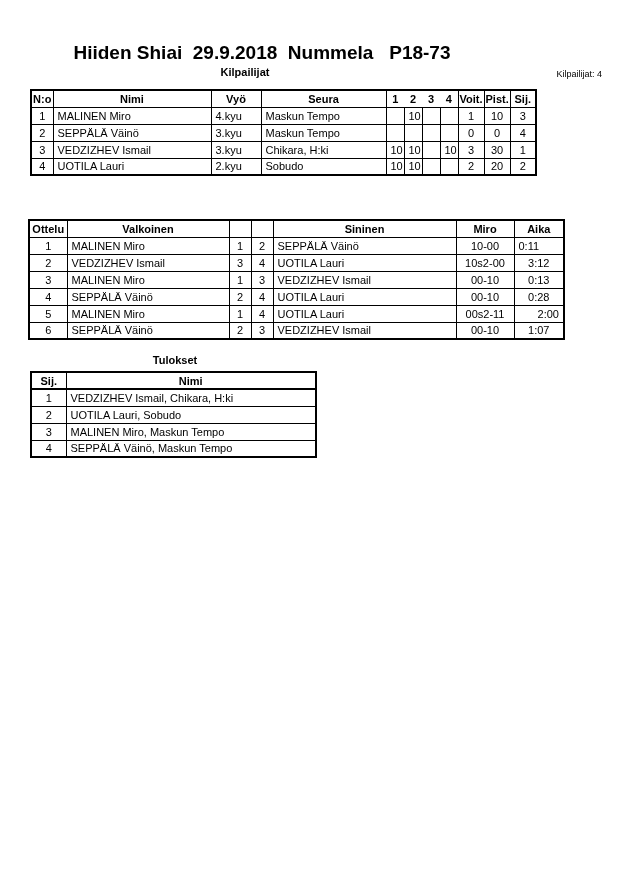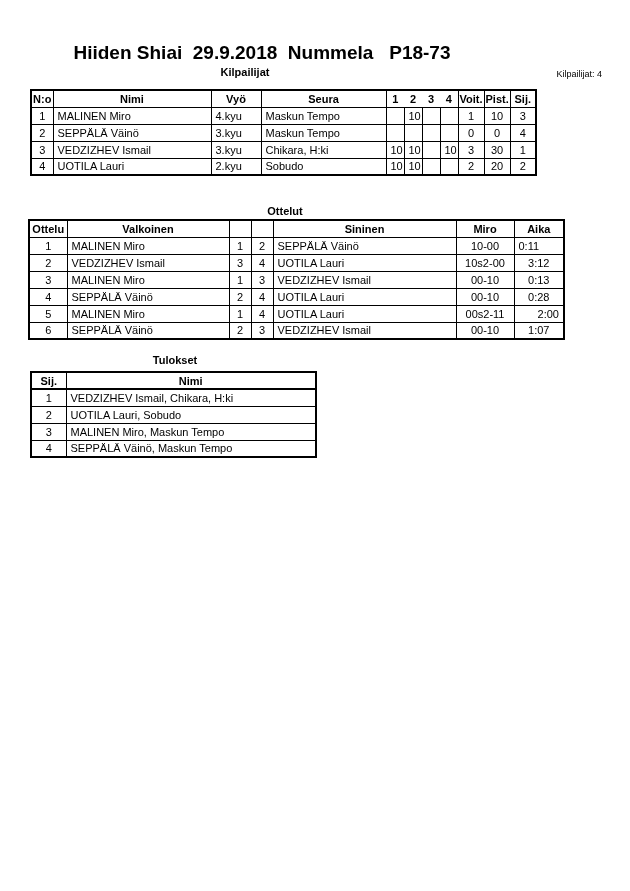--- a/index.html
+++ b/index.html
@@ -150,21 +150,20 @@
           <td style="text-align: center;">10</td>
           <td style="text-align: center;"></td>
           <td style="text-align: center;"></td>
           <td style="text-align: center;">2</td>
           <td style="text-align: center;">20</td>
           <td style="text-align: center;">2</td>
         </tr>
       </tbody>
   </table>
 
-  <div class="section-label" id="ottelut-label">Ottelut</div>
 
   <table id="table-ottelut">
     <colgroup>
       <col style="width:38px">
         <col style="width:162px">
         <col style="width:22px">
         <col style="width:22px">
       <col style="width:183px">
         <col style="width:58px">
         <col style="width:50px">

